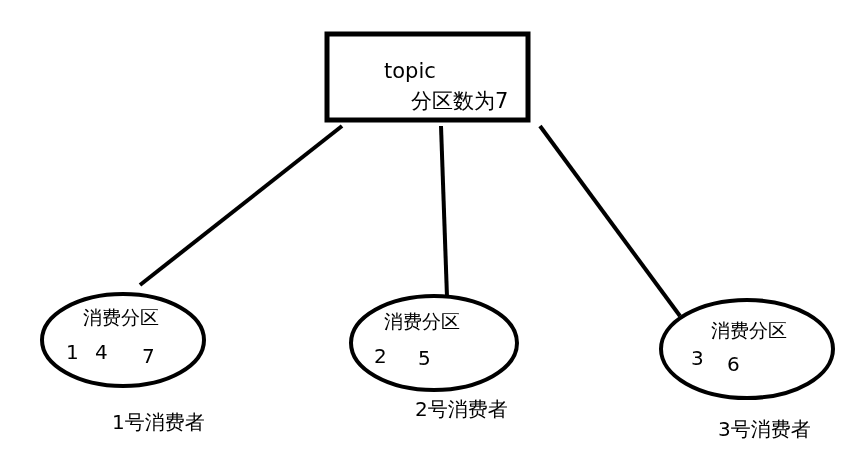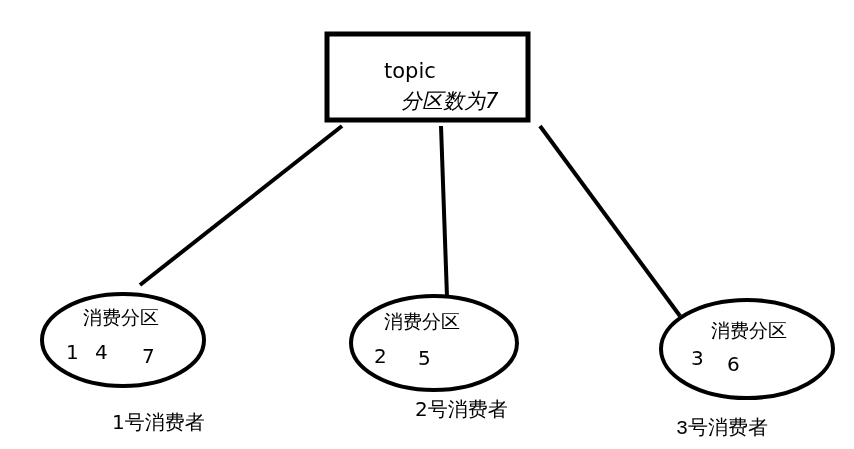--- a/index.html
+++ b/index.html
@@ -23,29 +23,29 @@
   <line x1="342" y1="126" x2="140" y2="285" stroke="#000" stroke-width="4"></line>
   <line x1="441" y1="126" x2="447" y2="297" stroke="#000" stroke-width="4"></line>
   <line x1="540" y1="126" x2="680" y2="316" stroke="#000" stroke-width="4"></line>
 
   <ellipse cx="123" cy="340" rx="81" ry="46" fill="none" stroke="#000" stroke-width="4"></ellipse>
   <ellipse cx="434" cy="343" rx="83" ry="47" fill="none" stroke="#000" stroke-width="4"></ellipse>
   <ellipse cx="747" cy="349" rx="86" ry="49" fill="none" stroke="#000" stroke-width="4"></ellipse>
 </svg>
 
 <span class="txt topic-label" style="left:384px; top:61px;">topic</span>
-<span class="txt topic-sub" style="left:401px; top:91px;font-style:italic;">分区数为7</span>
+<span class="txt topic-sub" style="left:411px; top:91px;">分区数为7</span>
 
 <span class="txt part-label" style="left:83px; top:308px;">消费分区</span>
 <span class="txt num" style="left:66px; top:342px;">1</span>
 <span class="txt num" style="left:95px; top:342px;">4</span>
 <span class="txt num" style="left:142px; top:346px;">7</span>
 <span class="txt cons" style="left:112px; top:412px;">1号消费者</span>
 
 <span class="txt part-label" style="left:384px; top:312px;">消费分区</span>
 <span class="txt num" style="left:374px; top:346px;">2</span>
 <span class="txt num" style="left:418px; top:348px;">5</span>
 <span class="txt cons" style="left:383px; top:399px;margin-left:32px;">2号消费者</span>
 
 <span class="txt part-label" style="left:711px; top:321px;">消费分区</span>
 <span class="txt num" style="left:691px; top:348px;">3</span>
 <span class="txt num" style="left:727px; top:354px;">6</span>
-<span class="txt cons" style="left:676px; top:419px;font-family:Liberation Mono, monospace;">3号消费者</span>
+<span class="txt cons" style="left:718px; top:419px;">3号消费者</span>
 
 </body></html>

